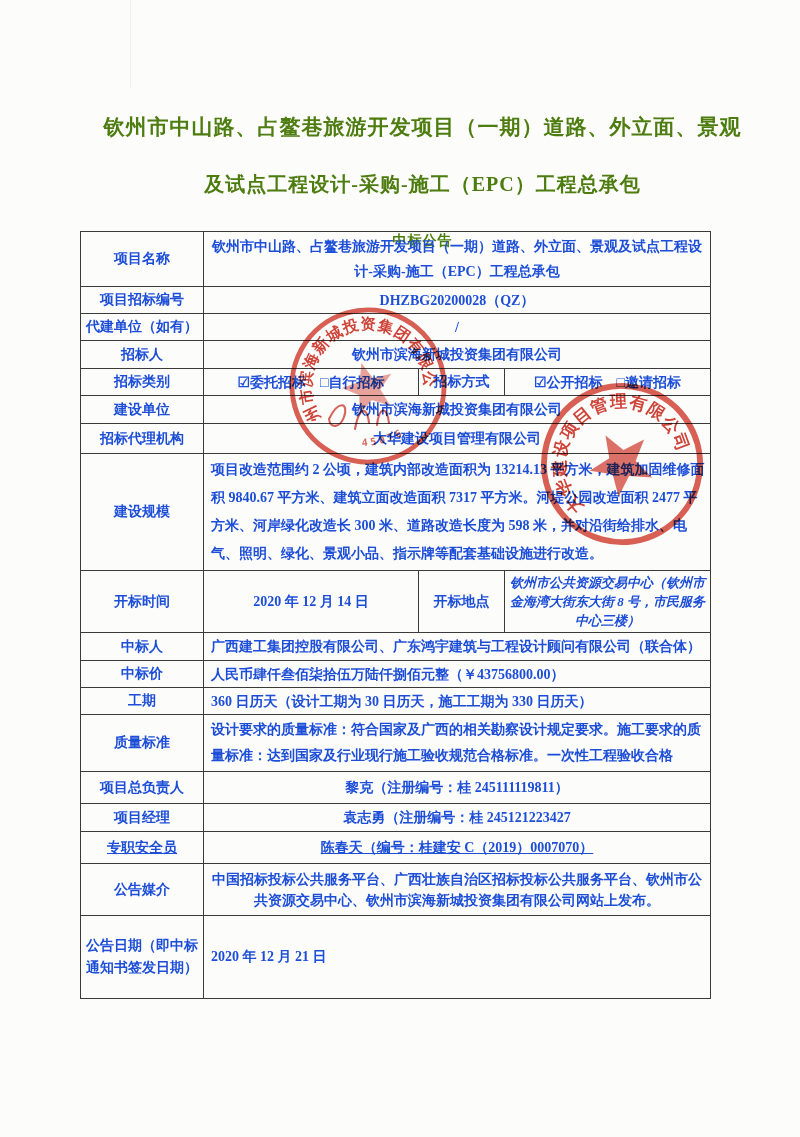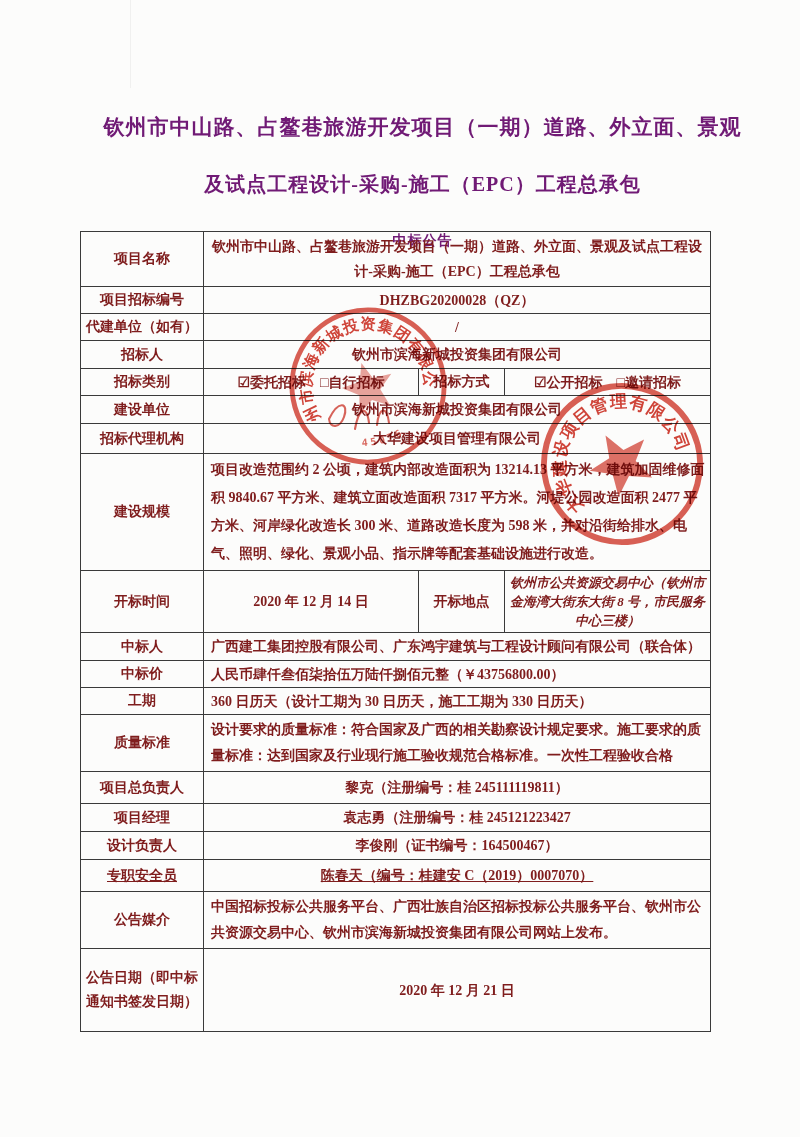--- a/index.html
+++ b/index.html
@@ -15,28 +15,28 @@
   .scan-artifact{
     position:absolute;left:130px;top:0;width:1px;height:88px;
     background:#9a9a9a;opacity:.12;
   }
   .title-block{
     position:absolute;top:112px;left:0;width:800px;
     text-align:center;
   }
   .title-line{
     font-size:21px;font-weight:700;letter-spacing:1px;
-    line-height:30px;margin:0 0 27px 0;color:#701a75;padding-left:45px;
+    line-height:30px;margin:0 0 27px 0;color:#4d7c0f;padding-left:45px;
   }
   .title-line.sub{font-size:20px;}
   .title-line.last{font-size:14px;margin-bottom:4px;}
   table.doc{
     position:absolute;left:80px;top:231px;width:630px;
     border-collapse:collapse;table-layout:fixed;
-    font-size:14px;font-weight:600;color:#7f1d1d;
+    font-size:14px;font-weight:600;color:#1d4ed8;
   }
   table.doc td{
     border:1.4px solid #3a3a3a;
     padding:2px 5px;
     vertical-align:middle;
     overflow:hidden;
   }
   td.lbl{text-align:center;line-height:22px;}
   td.val{text-align:center;line-height:21px;}
   
@@ -137,24 +137,20 @@
         <td class="val" colspan="3">设计要求的质量标准：符合国家及广西的相关勘察设计规定要求。施工要求的质量标准：达到国家及行业现行施工验收规范合格标准。一次性工程验收合格</td>
       </tr>
       <tr style="height: 32px;">
         <td class="lbl">项目总负责人</td>
         <td class="val" colspan="3">黎克（注册编号：桂 245111119811）</td>
       </tr>
       <tr style="height: 28px;">
         <td class="lbl">项目经理</td>
         <td class="val" colspan="3">袁志勇（注册编号：桂 245121223427</td>
       </tr>
-      <tr style="height: 28px;">
-        <td class="lbl">设计负责人</td>
-        <td class="val" colspan="3">李俊刚（证书编号：164500467）</td>
-      </tr>
       <tr style="height: 32px; text-decoration: underline;">
         <td class="lbl">专职安全员</td>
         <td class="val" colspan="3">陈春天（编号：桂建安 C（2019）0007070）</td>
       </tr>
       <tr style="height: 52px;">
         <td class="lbl">公告媒介</td>
         <td class="val" colspan="3">中国招标投标公共服务平台、广西壮族自治区招标投标公共服务平台、钦州市公共资源交易中心、钦州市滨海新城投资集团有限公司网站上发布。</td>
       </tr>
       <tr style="height: 83px;">
         <td class="lbl">公告日期（即中标通知书签发日期）</td>

